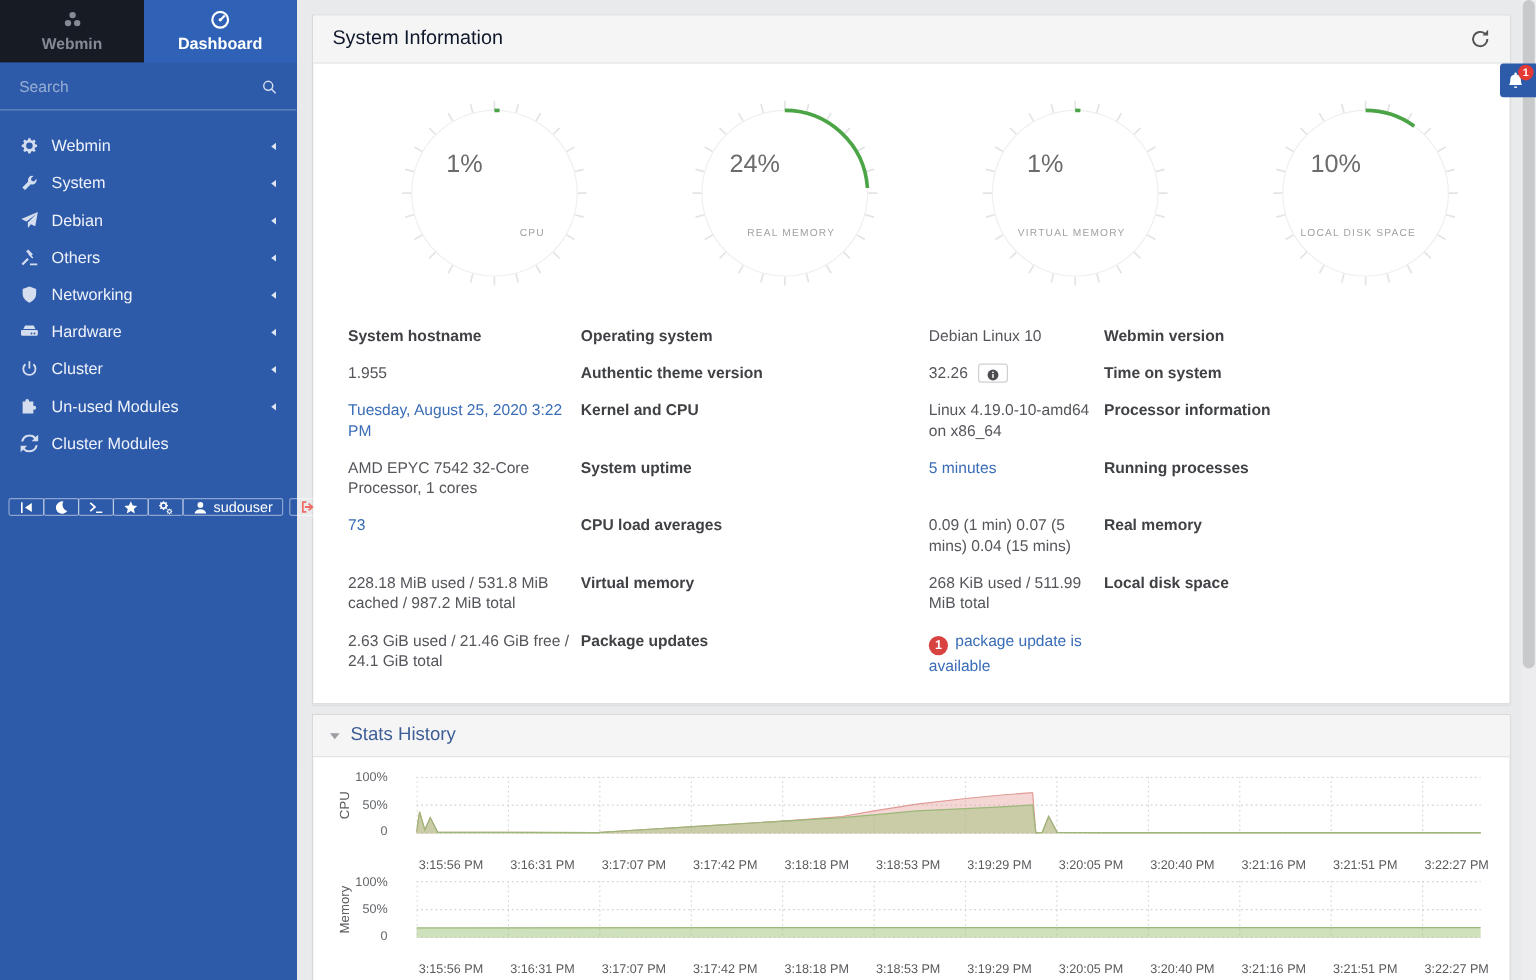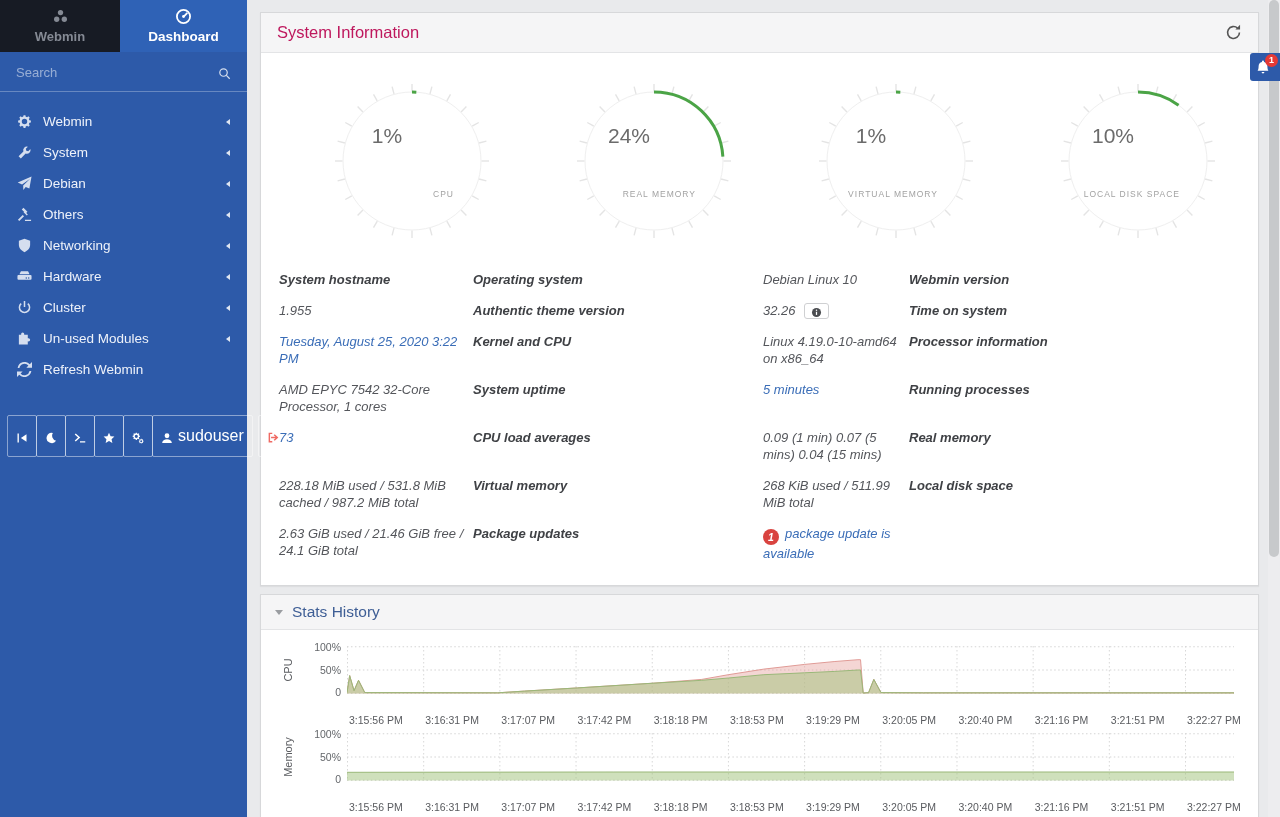--- a/index.html
+++ b/index.html
@@ -15,57 +15,57 @@
   .tab-dashboard { flex:1; background:#2f62b6; color:#fff; font-size:13.5px; font-weight:700; }
   .search-row { display:flex; align-items:center; padding:13px 16px 11px 16px; border-bottom:1px solid rgba(255,255,255,.28);justify-content:center; }
   .search-row input { flex:1; background:transparent; border:none; outline:none; color:#fff; font-size:13px; font-family:inherit; }
   .search-row input::placeholder { color:rgba(255,255,255,.5); }
   .search-row .sicon { width:13px; height:13px; color:rgba(255,255,255,.8); }
   .menu { padding:14px 0 0 0; }
   .menu-item { display:flex; align-items:center; gap:11px; padding:7px 17px; height:31px; color:#eef2fa; font-size:13.5px; font-weight:500; cursor:pointer; }
   .menu-item .micon { width:15px; height:15px; flex:0 0 15px; color:#dfe6f3; opacity:.95; }
   .menu-item .chev { margin-left:auto; width:0; height:0; border-top:3.5px solid transparent; border-bottom:3.5px solid transparent; border-right:4.5px solid rgba(255,255,255,.85); }
   .side-toolbar { display:flex; align-items:center; margin:30px 0 0 8px; }
-  .tool-btn { display:flex; align-items:center; gap:5px; height:42px; padding:0 8px; border:1px solid rgba(255,255,255,.45); border-radius:2px; margin-left:-1px; color:#fff; font-size:16px; cursor:pointer; }
+  .tool-btn { display:flex; align-items:center; gap:5px; height:15px; padding:0 8px; border:1px solid rgba(255,255,255,.45); border-radius:2px; margin-left:-1px; color:#fff; font-size:12px; cursor:pointer; }
   .tool-btn .wicon { width:12px; height:12px; color:#fff; }
   .tool-btn.danger { margin-left:5px; }
   .tool-btn.danger .wicon { color:#ef6a63; width:13px; height:13px; }
 
   
   .main { margin-left:247px; padding:12px 21px 0 13px; }
   .panel { background:#fff; border:1px solid #d7d8da; box-shadow:0 1px 1px rgba(0,0,0,.05); }
   .panel-header { height:40px; display:flex; align-items:center; padding:0 16px; background:#f5f5f6; border-bottom:1px solid #e3e4e6; }
-  .panel-title { font-size:16.5px; color:#be185d; }
+  .panel-title { font-size:16.5px; color:#0f172a; }
   .refresh-btn { margin-left:auto; width:17px; height:17px; color:#555; cursor:pointer; }
 
   
   .gauges { display:flex; padding:23px 0 0 66px; gap:72px; }
   .gauge { width:170px; height:170px; }
 
   
-  .info-grid { display:grid; grid-template-columns:194px 290px 146px 1fr; padding:18px 20px 16px 18px;font-style:italic; }
+  .info-grid { display:grid; grid-template-columns:194px 290px 146px 1fr; padding:18px 20px 16px 29px; }
   .cell { padding:7px 6px 7px 0; font-size:13px; line-height:17px; }
   .cell.lbl { color:#3f4145; font-weight:700; }
   .cell.val { color:#54565b; }
   .cell .link { color:#3a6db7; text-decoration:none; cursor:pointer; }
   .badge-red { display:inline-block; width:16px; height:16px; border-radius:50%; background:#d9433f; color:#fff; font-size:10.5px; font-weight:700; line-height:16px; text-align:center; margin-right:6px; vertical-align:-3px; }
   .info-btn { display:inline-flex; align-items:center; justify-content:center; width:25px; height:16px; border:1px solid #cfd0d2; border-radius:3px; background:#fff; margin-left:8px; vertical-align:-3px; cursor:pointer; }
   .info-btn .iicon { width:11px; height:11px; color:#4a4c50; }
 
   
   .stats-panel { margin-top:8px; }
   .stats-header { display:flex; align-items:center; gap:9px; padding:8px 14px; background:#f5f5f6; border-bottom:1px solid #e3e4e6; cursor:pointer; }
   .caret-down { width:0; height:0; border-left:4.5px solid transparent; border-right:4.5px solid transparent; border-top:5.5px solid #9a9da1; }
   .stats-title { font-size:15.5px; color:#3e5e95; font-weight:500; }
   .charts { padding:16px 24px 6px 12px; }
   .chart-row { display:grid; grid-template-columns:30px 44px 1fr; grid-template-rows:48px 18px; margin-bottom:21px; }
   .chart-ylab { grid-column:1; grid-row:1; display:flex; align-items:center; justify-content:center; }
   .chart-ylab span { transform:rotate(-90deg); font-size:11px; color:#5a5c60; white-space:nowrap; }
   .chart-ticks { grid-column:2; grid-row:1; position:relative; font-size:10.5px; color:#64676b; }
-  .chart-ticks span { position:absolute; right:6px; }
+  .chart-ticks span { position:absolute; right:24px; }
   .chart-plot { grid-column:3; grid-row:1; }
   .chart-plot svg { display:block; width:100%; height:48px; }
   .chart-xlabels { grid-column:3; grid-row:2; position:relative; font-size:10.5px; color:#595b5f; }
   .chart-xlabels span { position:absolute; top:20px; white-space:nowrap; }
 
   
   .bell-tab { position:fixed; top:53px; right:0; width:30px; height:28px; background:#2d5aa9; border-radius:3px 0 0 3px; z-index:9; cursor:pointer; }
   .bell-tab .bicon { position:absolute; left:5px; top:6px; width:16px; height:16px; color:#fff; }
   .bell-badge { position:absolute; top:1px; right:2px; width:13px; height:13px; border-radius:50%; background:#e53935; color:#fff; font-size:9px; font-weight:700; line-height:13px; text-align:center; }
   .scrollbar { position:fixed; top:0; right:0; width:12px; height:817px; background:#ededef; z-index:8; }
@@ -154,21 +154,21 @@
         <span class="micon"><svg viewBox="0 0 16 16" width="100%" height="100%" fill="currentColor">
             <path d="M6 1.5a1.7 1.7 0 0 1 1.7 1.7l-.1.7h3.9v3.9l.8-.1a1.7 1.7 0 1 1 0 3.4l-.8-.1v3.5H2V3.9h2.5l-.1-.7A1.7 1.7 0 0 1 6 1.5z"></path>
           </svg></span>
         <span>Un-used Modules</span>
         <span class="chev"></span>
       </div>
       <div class="menu-item">
         <span class="micon"><svg viewBox="0 0 16 16" width="100%" height="100%" fill="currentColor">
             <path d="M13.6 2.4 16 0v6h-6l2.2-2.2A5.5 5.5 0 0 0 2.6 6.4H.7a7.5 7.5 0 0 1 12.9-4zM2.4 13.6 0 16v-6h6L3.8 12.2a5.5 5.5 0 0 0 9.6-2.6h1.9a7.5 7.5 0 0 1-12.9 4z"></path>
           </svg></span>
-        <span>Refresh Webmin</span>
+        <span>Cluster Modules</span>
       </div>
     </nav>
   <div class="side-toolbar" id="side-toolbar">
       <div class="tool-btn">
         <span class="wicon"><svg viewBox="0 0 16 16" width="100%" height="100%" fill="currentColor">
             <path d="M2 2h1.8v12H2zM14 3v10L6.5 8z"></path>
           </svg></span>
       </div>
       <div class="tool-btn">
         <span class="wicon"><svg viewBox="0 0 16 16" width="100%" height="100%" fill="currentColor">

